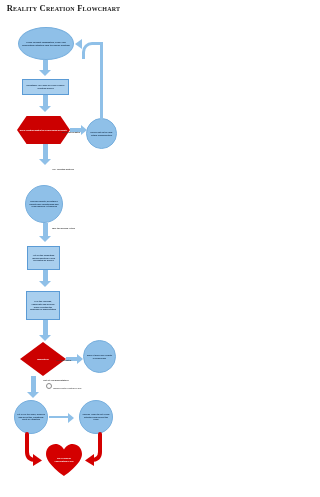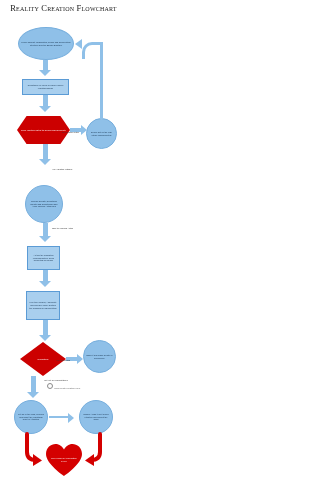--- a/index.html
+++ b/index.html
@@ -3,21 +3,21 @@
 <meta charset="utf-8">
 <style>
   html,body{margin:0;padding:0;}
   body{
     width:127px;height:497px;
     background:#ffffff;
     font-family:"Liberation Sans", sans-serif;
     overflow:hidden;
     position:relative;
   }
-  .canvas{position:relative;width:127px;height:394px;}
+  .canvas{position:relative;width:127px;height:394px;font-weight:bold;}
 
   
   .title{
     position:absolute;left:0;top:3px;width:127px;
     text-align:center;
     font-family:"Liberation Serif", serif;
     font-variant:small-caps;
     font-size:8.5px;
     letter-spacing:.2px;
     color:#1a1a1a;

